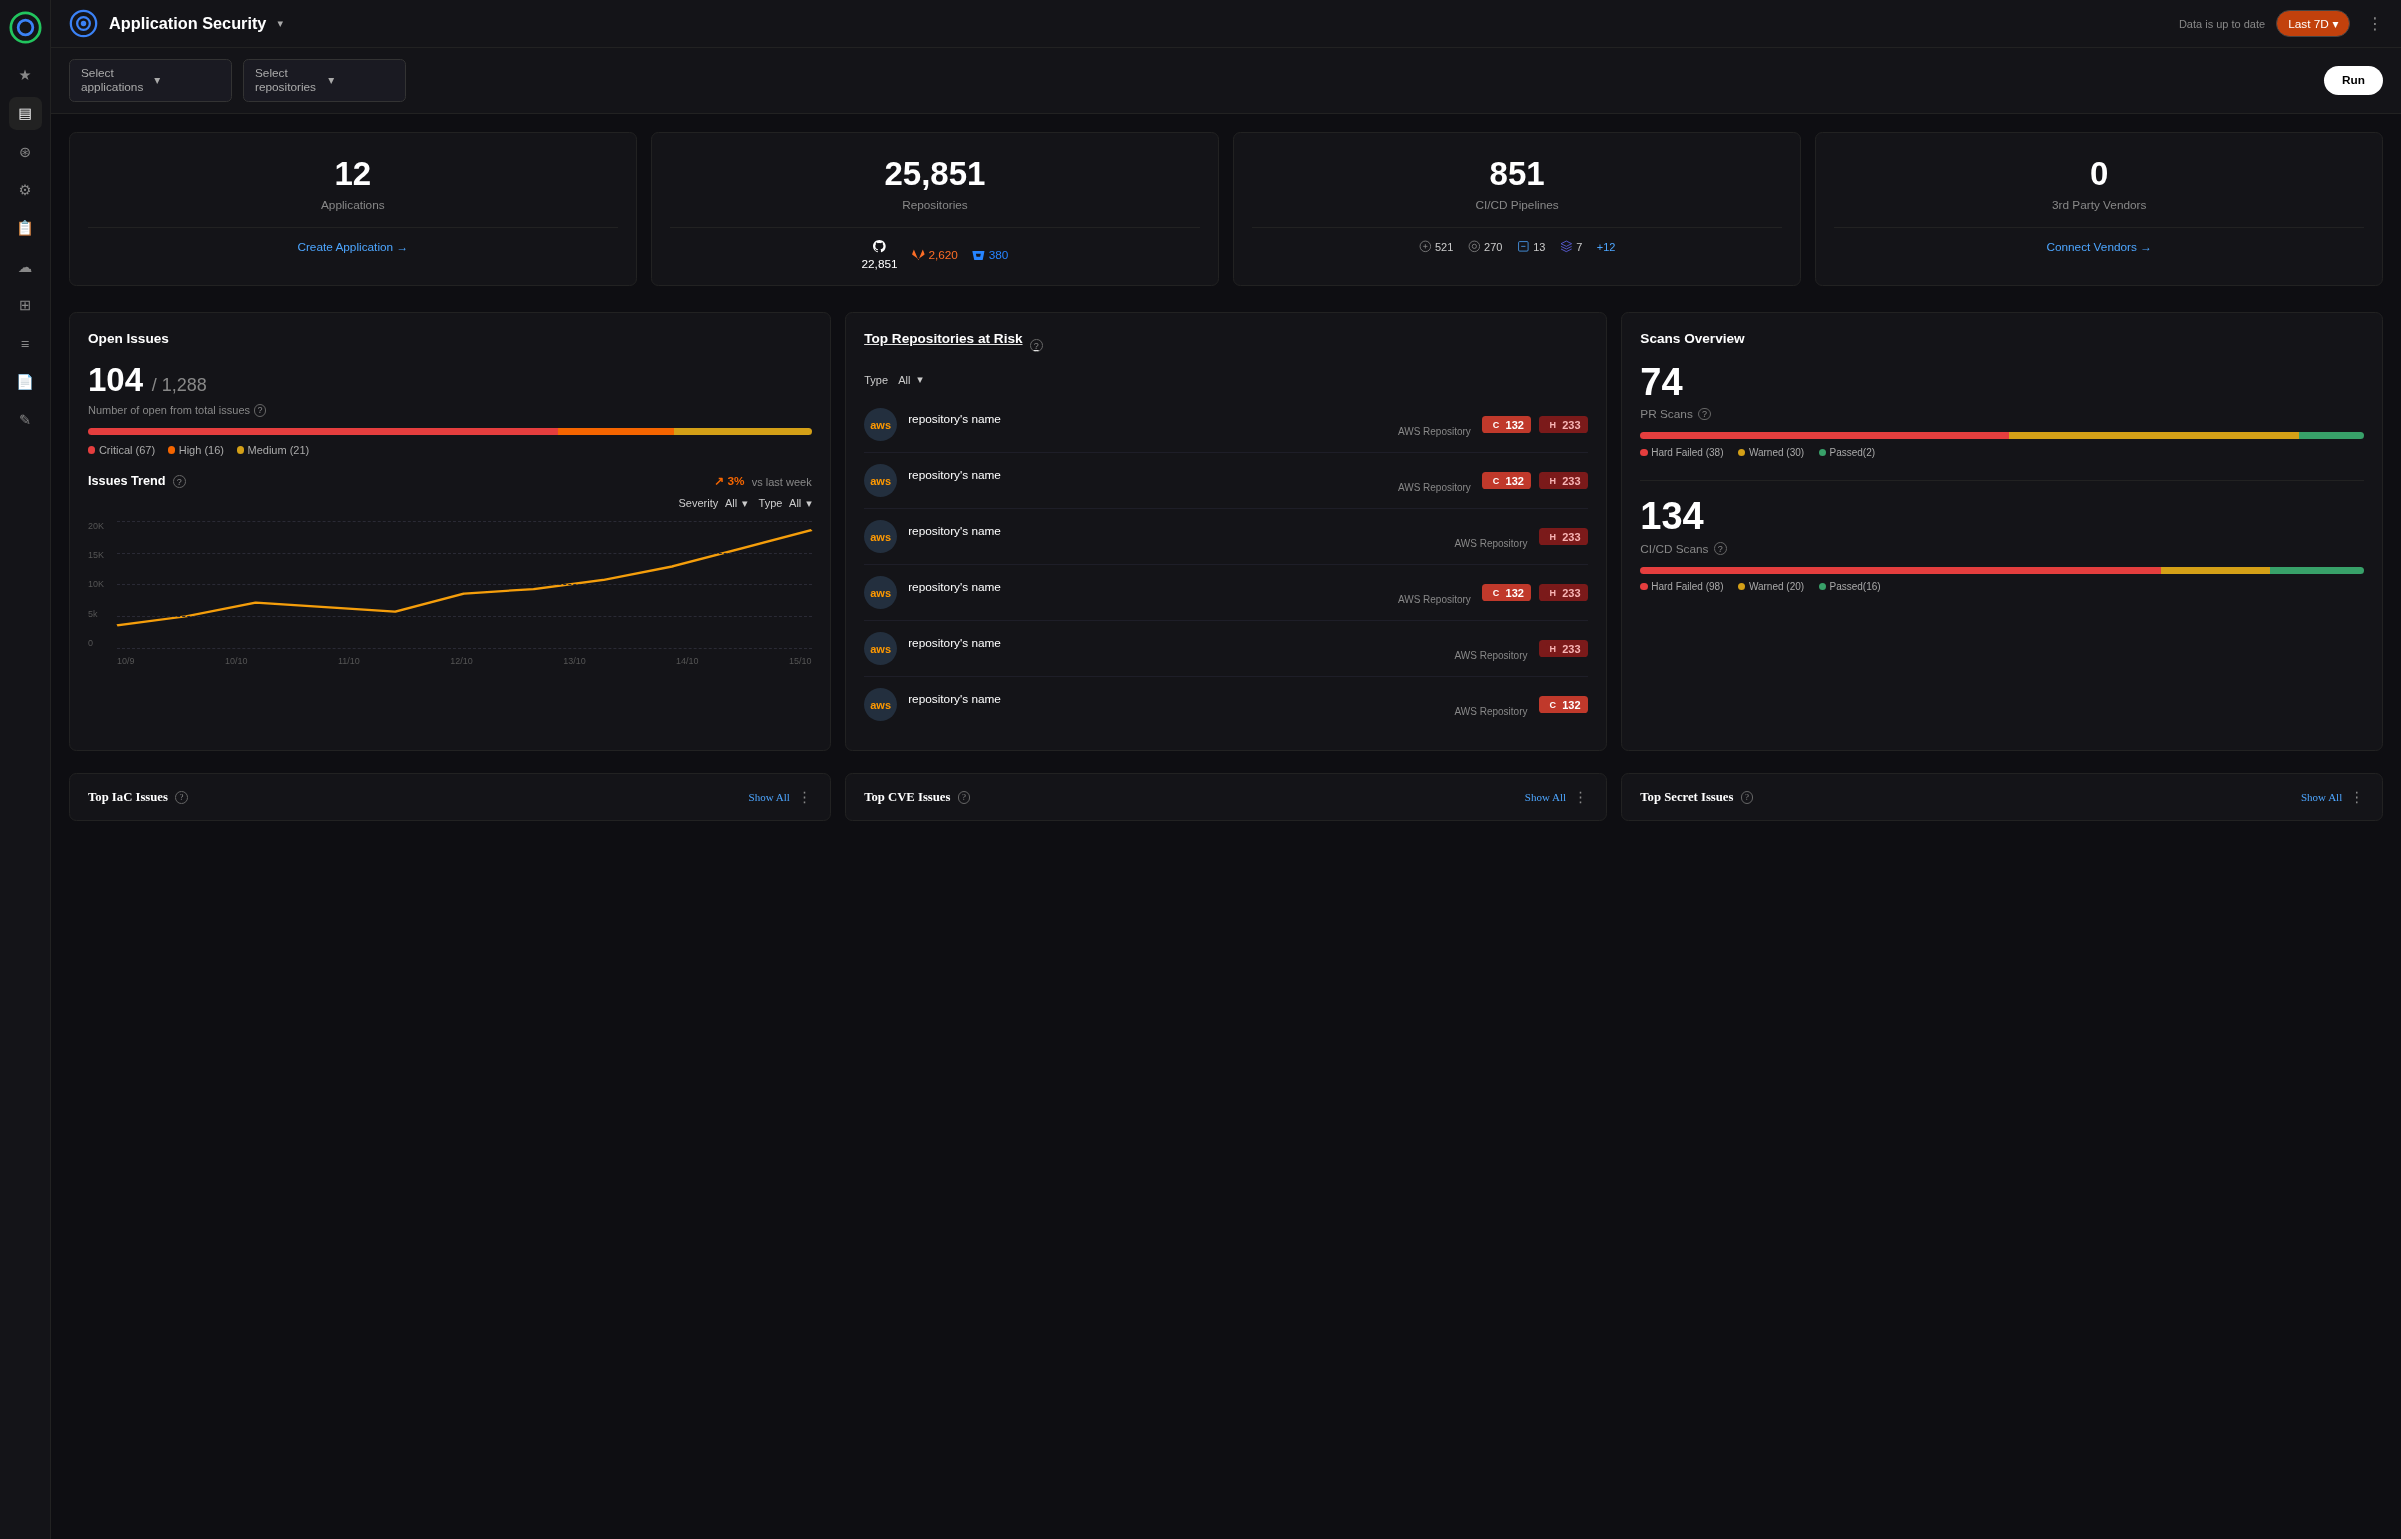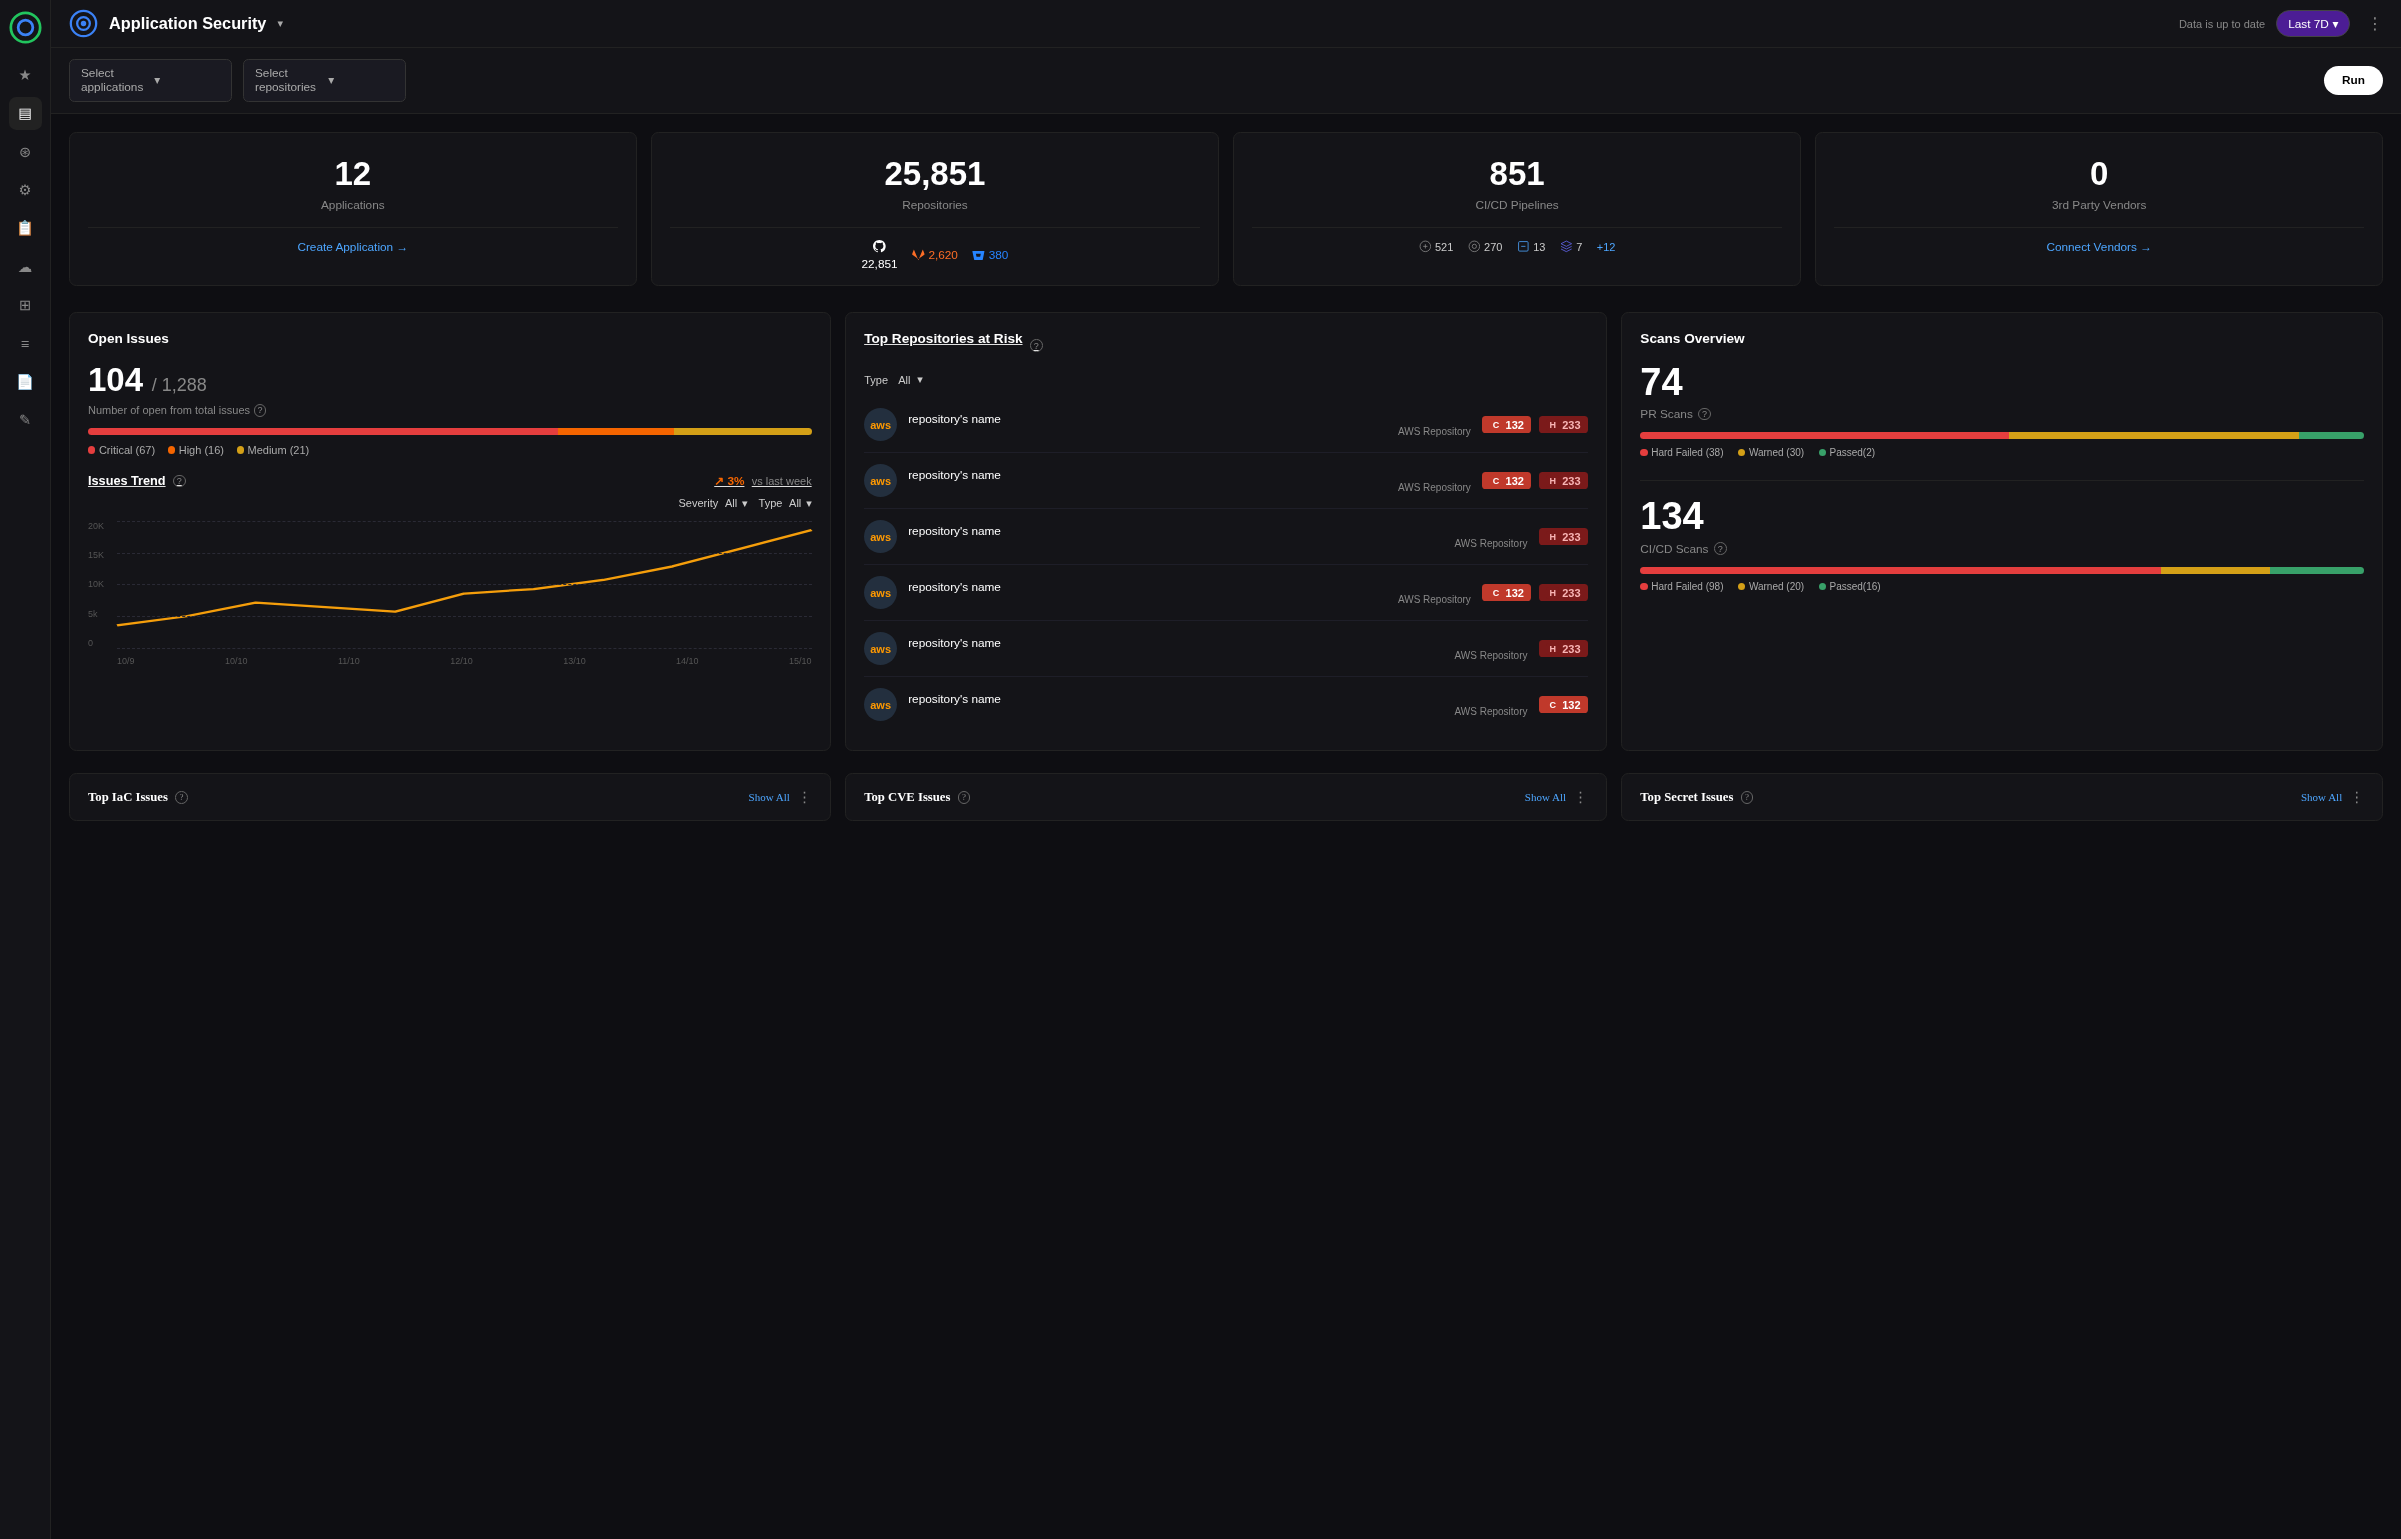--- a/index.html
+++ b/index.html
@@ -73,21 +73,21 @@
       color: #aaa;
       font-size: 11px;
       cursor: pointer;
     }
     .header-spacer { flex: 1; }
     .header-status {
       font-size: 11px;
       color: #888;
     }
     .header-time-btn {
-      background: #4c1d95;
+      background: #c2410c;
       border: 0.9px solid #444;
       color: #fff;
       padding: 5.4px 11px;
       border-radius: 18px;
       cursor: pointer;
       font-size: 11.8px;
       display: flex;
       align-items: center;
       gap: 3.6px;
     }
@@ -257,24 +257,23 @@
     .legend-dot {
       width: 7.3px; height: 7.3px; border-radius: 50%;
     }
     .dot-critical { background: #e53e3e; }
     .dot-high { background: #f56500; }
     .dot-medium { background: #d4a017; }
 
     
     .trend-header {
       display: flex;
-      align-items: center;
+      align-items: flex-end;
       gap: 7.3px;
       margin-bottom: 9px;
-      text-decoration: underline;
     }
     .trend-title {
       font-size: 12.7px;
       font-weight: 600;
       color: #fff;
     }
     .trend-percent {
       color: #f56500;
       font-size: 11.8px;
       font-weight: 600;

